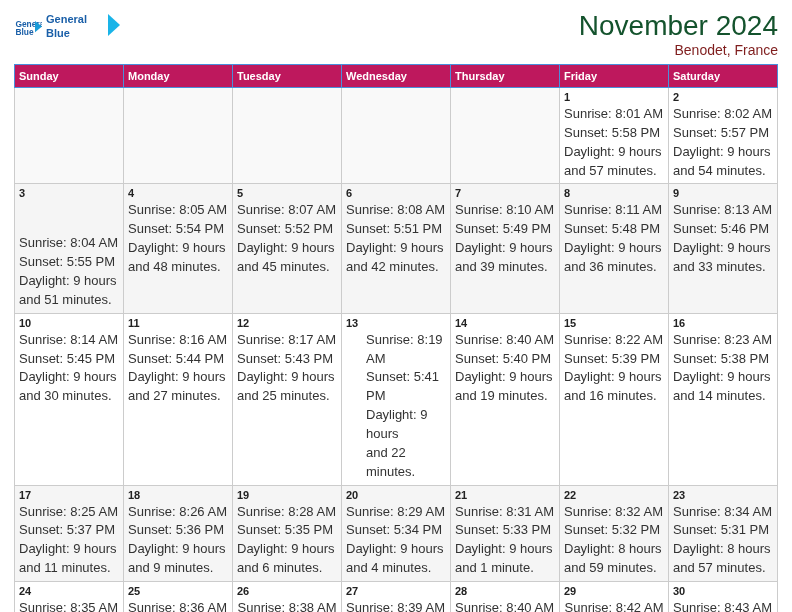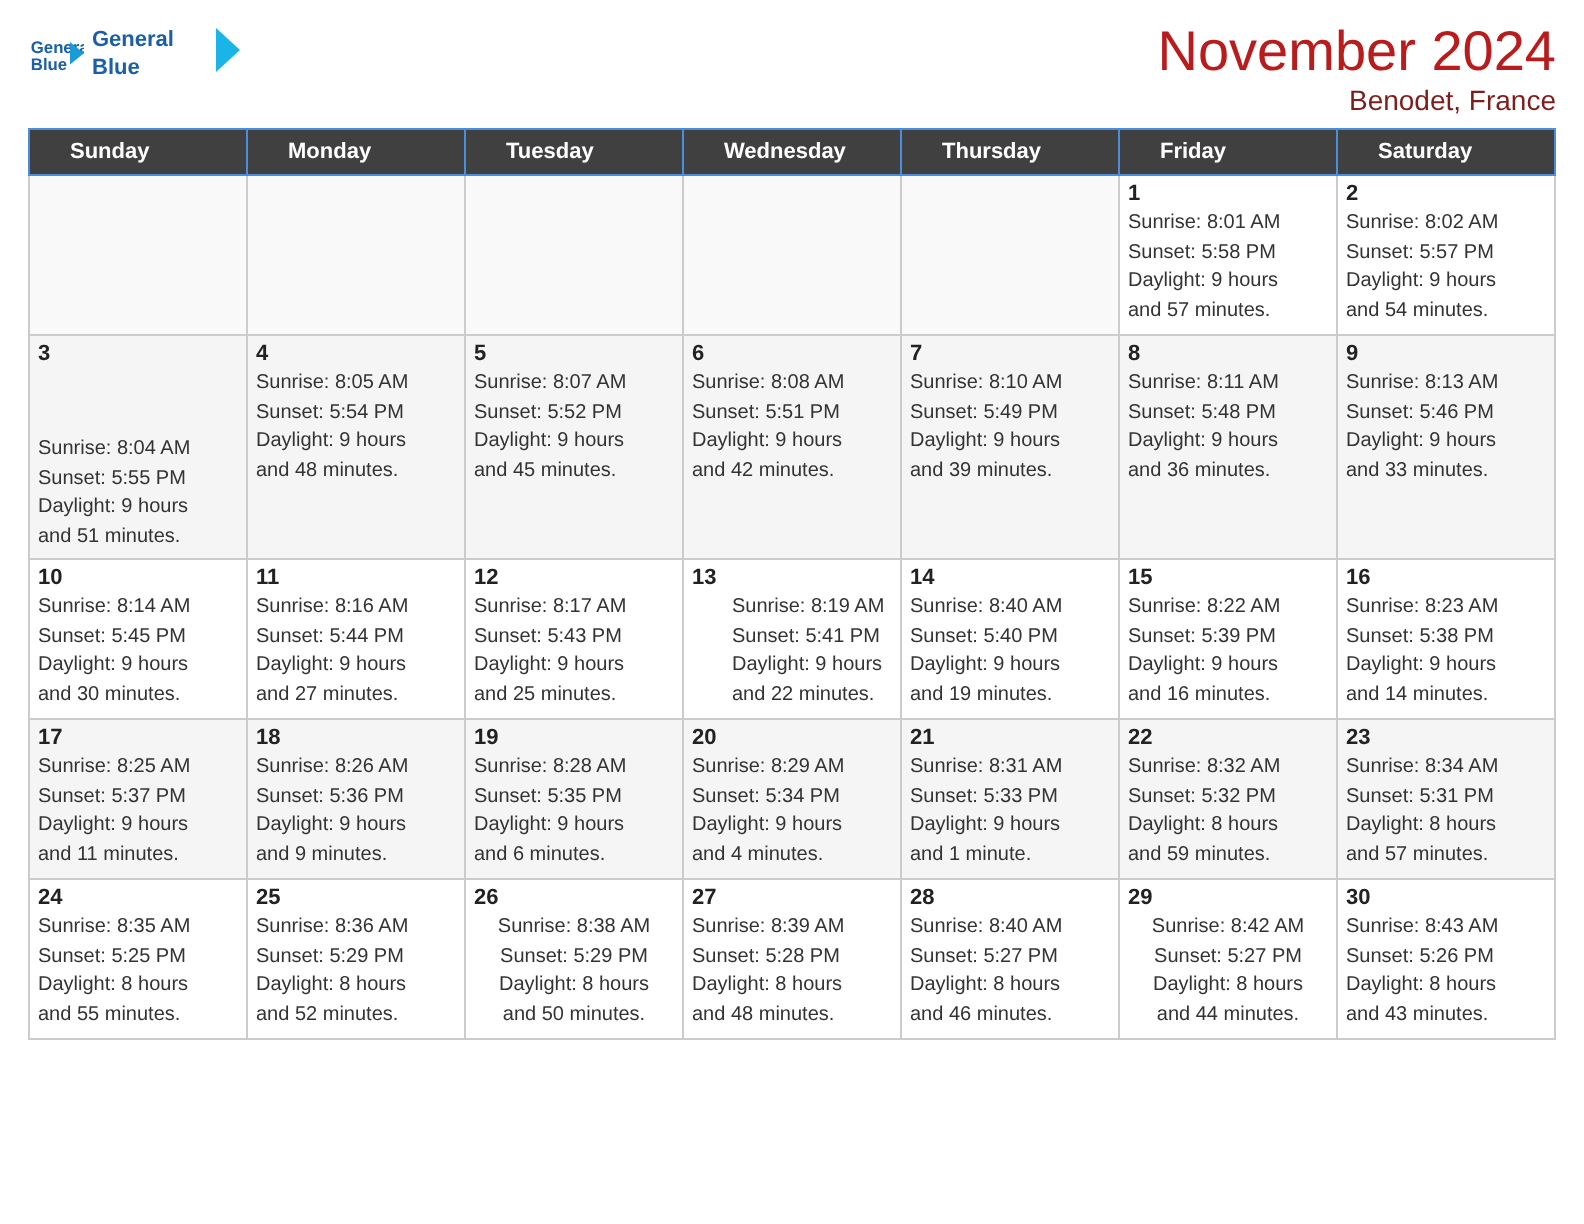--- a/index.html
+++ b/index.html
@@ -34,37 +34,37 @@
     .logo-icon {
       width: 28px;
       height: 28px;
     }
     .title-block {
       text-align: right;
     }
     .month-title {
       font-size: 28px;
       font-weight: normal;
-      color: #b91c1c;
+      color: #14532d;
     }
     .location {
       font-size: 14px;
       color: #7f1d1d;
     }
     table {
       width: 100%;
       border-collapse: collapse;
       table-layout: fixed;
     }
     thead tr th {
-      background: #404040;
+      background: #be185d;
       color: #fff;
       font-size: 11px;
       font-weight: bold;
-      padding: 5px 20px;
+      padding: 5px 4px;
       text-align: left;
       border: 1px solid #4a8edb;
     }
     tbody tr td {
       border: 1px solid #ccc;
       vertical-align: top;
       padding: 3px 4px;
       font-size: 9.2px;
       color: #222;
       height: 80px;
@@ -73,21 +73,21 @@
     tbody tr:nth-child(even) td {
       background: #f5f5f5;
     }
     .day-num {
       font-weight: bold;
       font-size: 11px;
       margin-bottom: 2px;
     }
     .day-info {
       line-height: 1.45;
-      font-size: 10px;
+      font-size: 13px;
       color: #333;
     }
     .empty-cell {
       background: #f9f9f9 !important;
     }
   </style>
 </head>
 <body>
 
 <div class="container">

